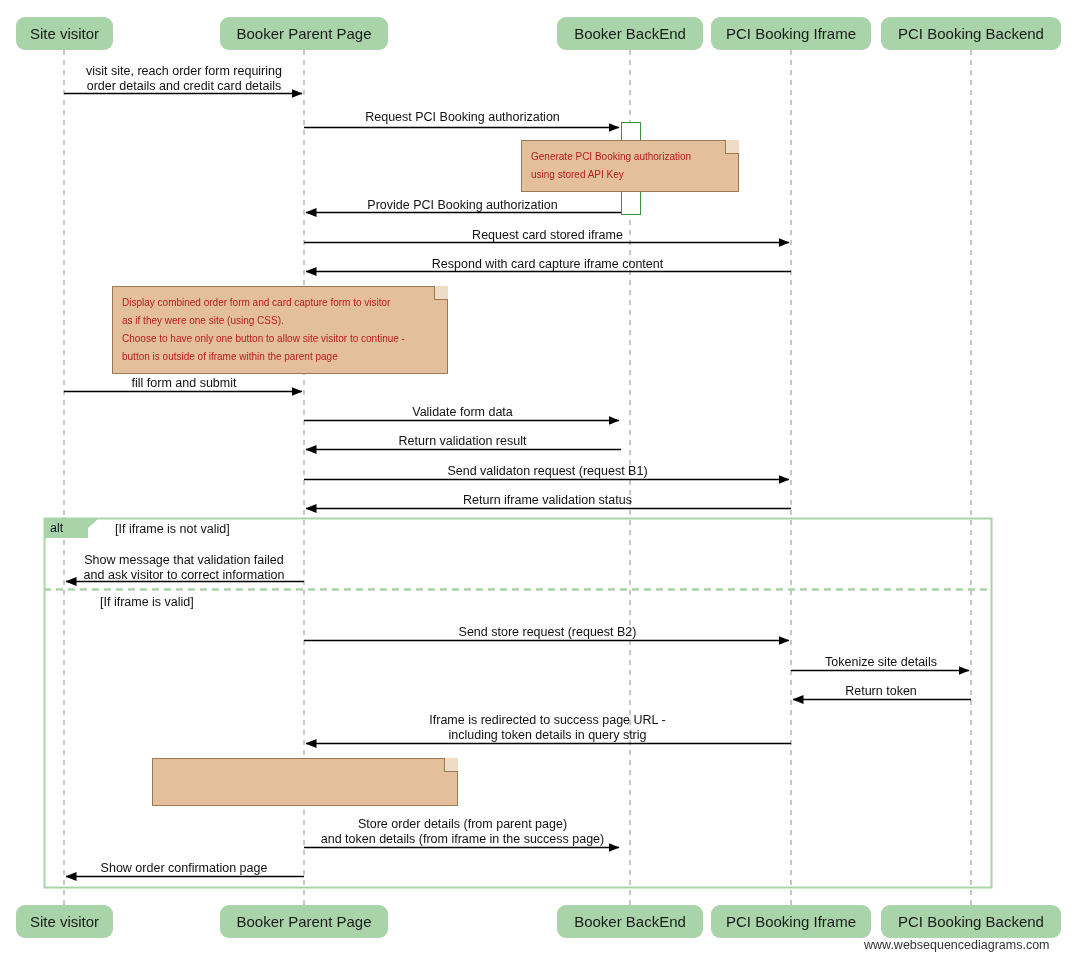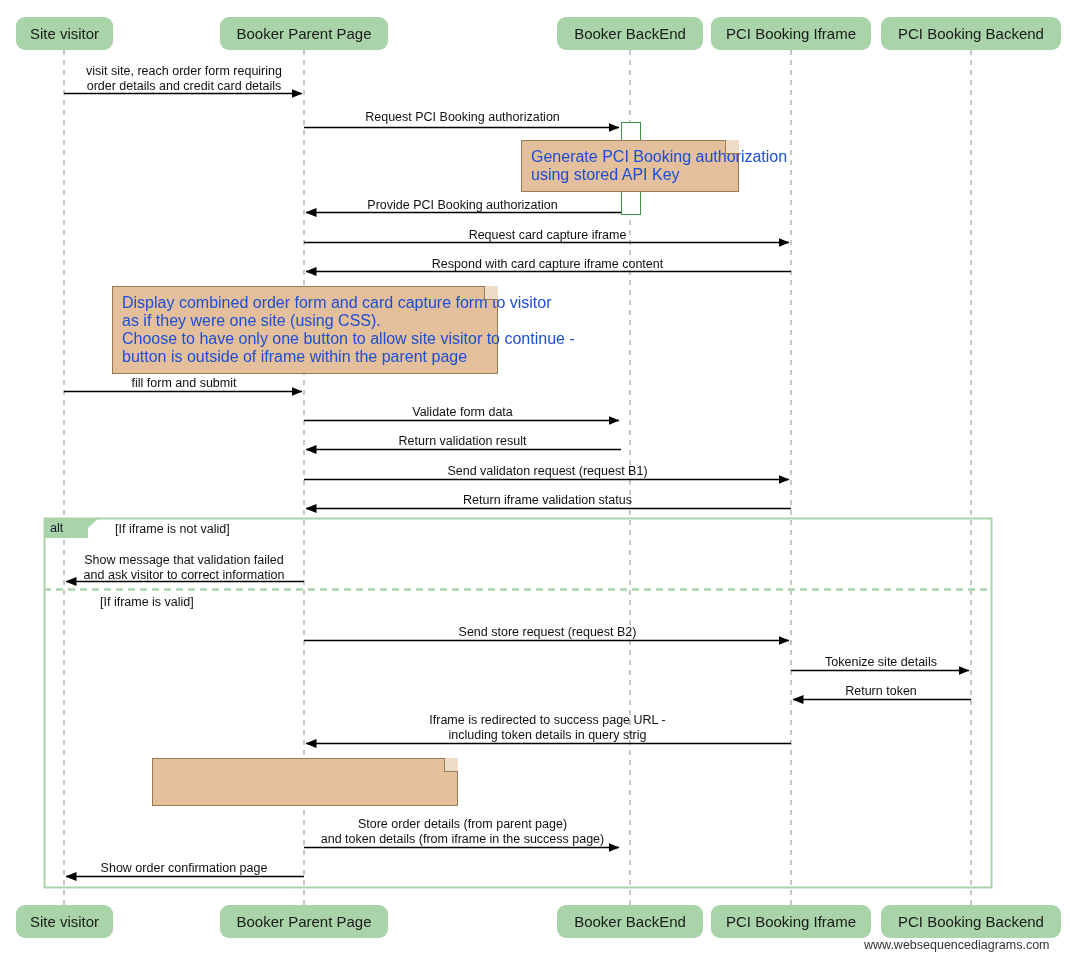--- a/index.html
+++ b/index.html
@@ -48,23 +48,23 @@
     line-height: 14.5px;
     text-align: center;
     white-space: pre;
     transform: translateX(-50%);
   }
   .note {
     position: absolute;
     background: #e3bf9b;
     border: 1px solid #9a7a52;
     box-sizing: border-box;
-    font-size: 16px;
+    font-size: 10px;
     line-height: 18px;
-    color: #1d4ed8;
+    color: #b91c1c;
     padding: 7px 10px 7px 9px;
     white-space: pre;
   }
   .note .dogear {
     position: absolute;
     top: -1px;
     right: -1px;
     width: 13px;
     height: 13px;
     background: #efdcc6;
@@ -188,42 +188,42 @@
       </div>
       <div class="participant-box" style="left: 881px; top: 905px; width: 180px; height: 33px; background: rgb(169, 211, 169);">
         <span>PCI Booking Backend</span>
       </div>
     </div>
   <div id="message-labels">
       <div class="msg-label" style="left: 184px; top: 64px;">visit site, reach order form requiring
 order details and credit card details</div>
       <div class="msg-label" style="left: 462.5px; top: 110px;">Request PCI Booking authorization</div>
       <div class="msg-label" style="left: 462.5px; top: 198px;">Provide PCI Booking authorization</div>
-      <div class="msg-label" style="left: 547.5px; top: 228px;">Request card capture iframe</div>
+      <div class="msg-label" style="left: 547.5px; top: 228px;">Request card stored iframe</div>
       <div class="msg-label" style="left: 547.5px; top: 257px;">Respond with card capture iframe content</div>
       <div class="msg-label" style="left: 184px; top: 376px;">fill form and submit</div>
       <div class="msg-label" style="left: 462.5px; top: 405px;">Validate form data</div>
       <div class="msg-label" style="left: 462.5px; top: 434px;">Return validation result</div>
       <div class="msg-label" style="left: 547.5px; top: 464px;">Send validaton request (request B1)</div>
       <div class="msg-label" style="left: 547.5px; top: 493px;">Return iframe validation status</div>
       <div class="msg-label" style="left: 184px; top: 553px;">Show message that validation failed
 and ask visitor to correct information</div>
       <div class="msg-label" style="left: 547.5px; top: 625px;">Send store request (request B2)</div>
       <div class="msg-label" style="left: 881px; top: 655px;">Tokenize site details</div>
       <div class="msg-label" style="left: 881px; top: 684px;">Return token</div>
       <div class="msg-label" style="left: 547.5px; top: 713px;">Iframe is redirected to success page URL -
 including token details in query strig</div>
       <div class="msg-label" style="left: 462.5px; top: 817px;">Store order details (from parent page)
 and token details (from iframe in the success page)</div>
       <div class="msg-label" style="left: 184px; top: 861px;">Show order confirmation page</div>
     </div>
   <div id="notes">
       <div class="note" style="left: 521px; top: 140px; width: 218px; min-height: 48px; background: rgb(227, 191, 155); border-color: rgb(154, 122, 82);"><span>Generate PCI Booking authorization
 using stored API Key</span><span class="dogear" style="border-color: rgb(154, 122, 82);"></span></div>
-      <div class="note" style="left: 112px; top: 286px; width: 386px; min-height: 76px; background: rgb(227, 191, 155); border-color: rgb(154, 122, 82);"><span>Display combined order form and card capture form to visitor
+      <div class="note" style="left: 112px; top: 286px; width: 336px; min-height: 76px; background: rgb(227, 191, 155); border-color: rgb(154, 122, 82);"><span>Display combined order form and card capture form to visitor
 as if they were one site (using CSS).
 Choose to have only one button to allow site visitor to continue -
 button is outside of iframe within the parent page</span><span class="dogear" style="border-color: rgb(154, 122, 82);"></span></div>
       <div class="note" style="left: 152px; top: 758px; width: 306px; min-height: 48px; background: rgb(227, 191, 155); border-color: rgb(154, 122, 82);"><span class="dogear" style="border-color: rgb(154, 122, 82);"></span></div>
     </div>
   <div id="fragment-labels">
       <div class="frag-cond" style="left: 100px; top: 523px; margin-left: 15px;">[If iframe is not valid]</div>
       <div class="frag-cond" style="left: 100px; top: 596px;">[If iframe is valid]</div>
       <div class="frag-label" style="left: 44px; top: 518px; width: 44px; height: 20px; background: rgb(169, 211, 169);">alt</div>
     </div>

